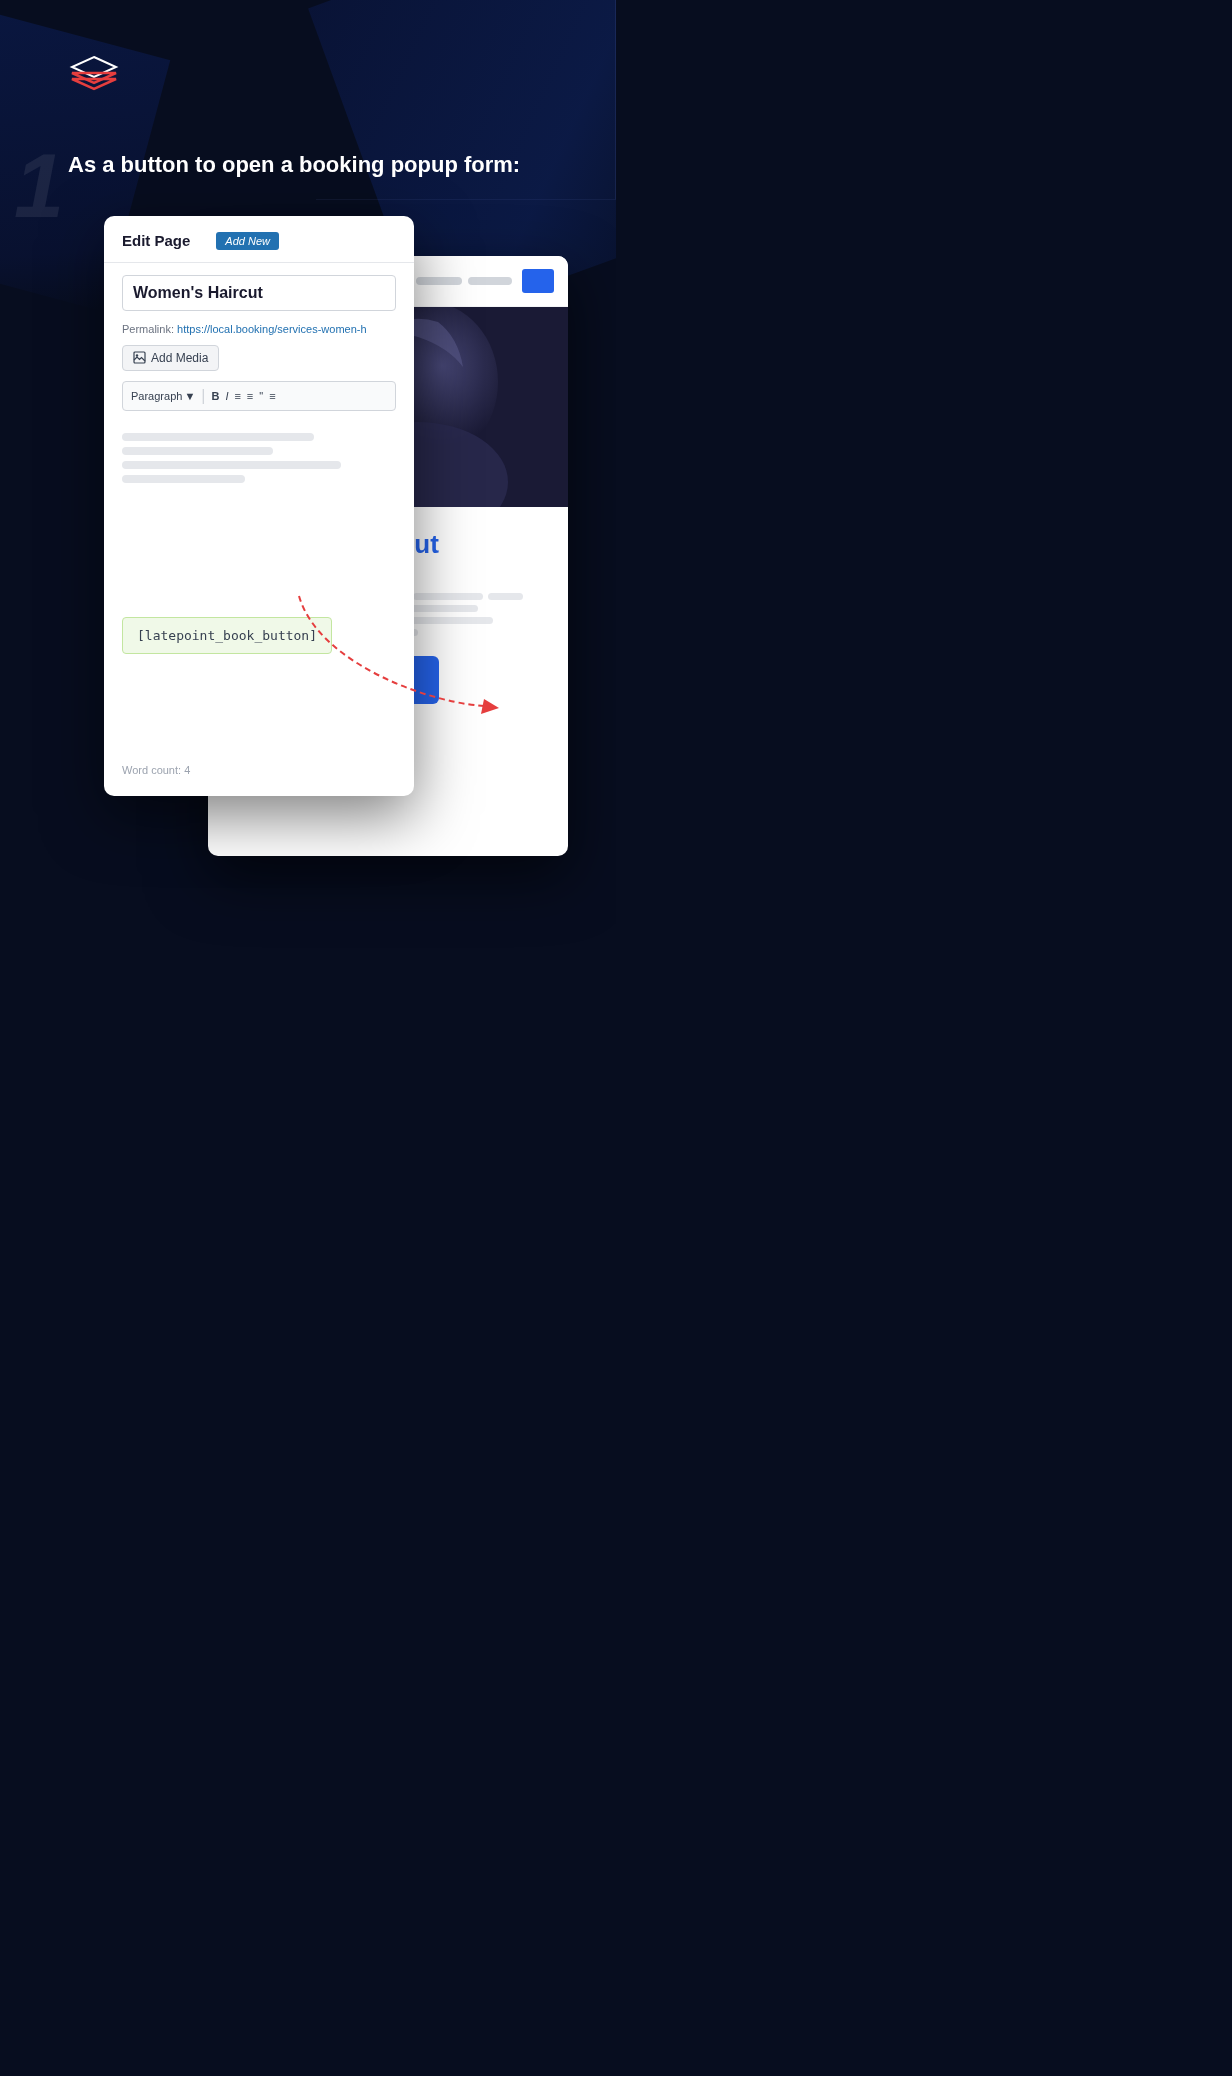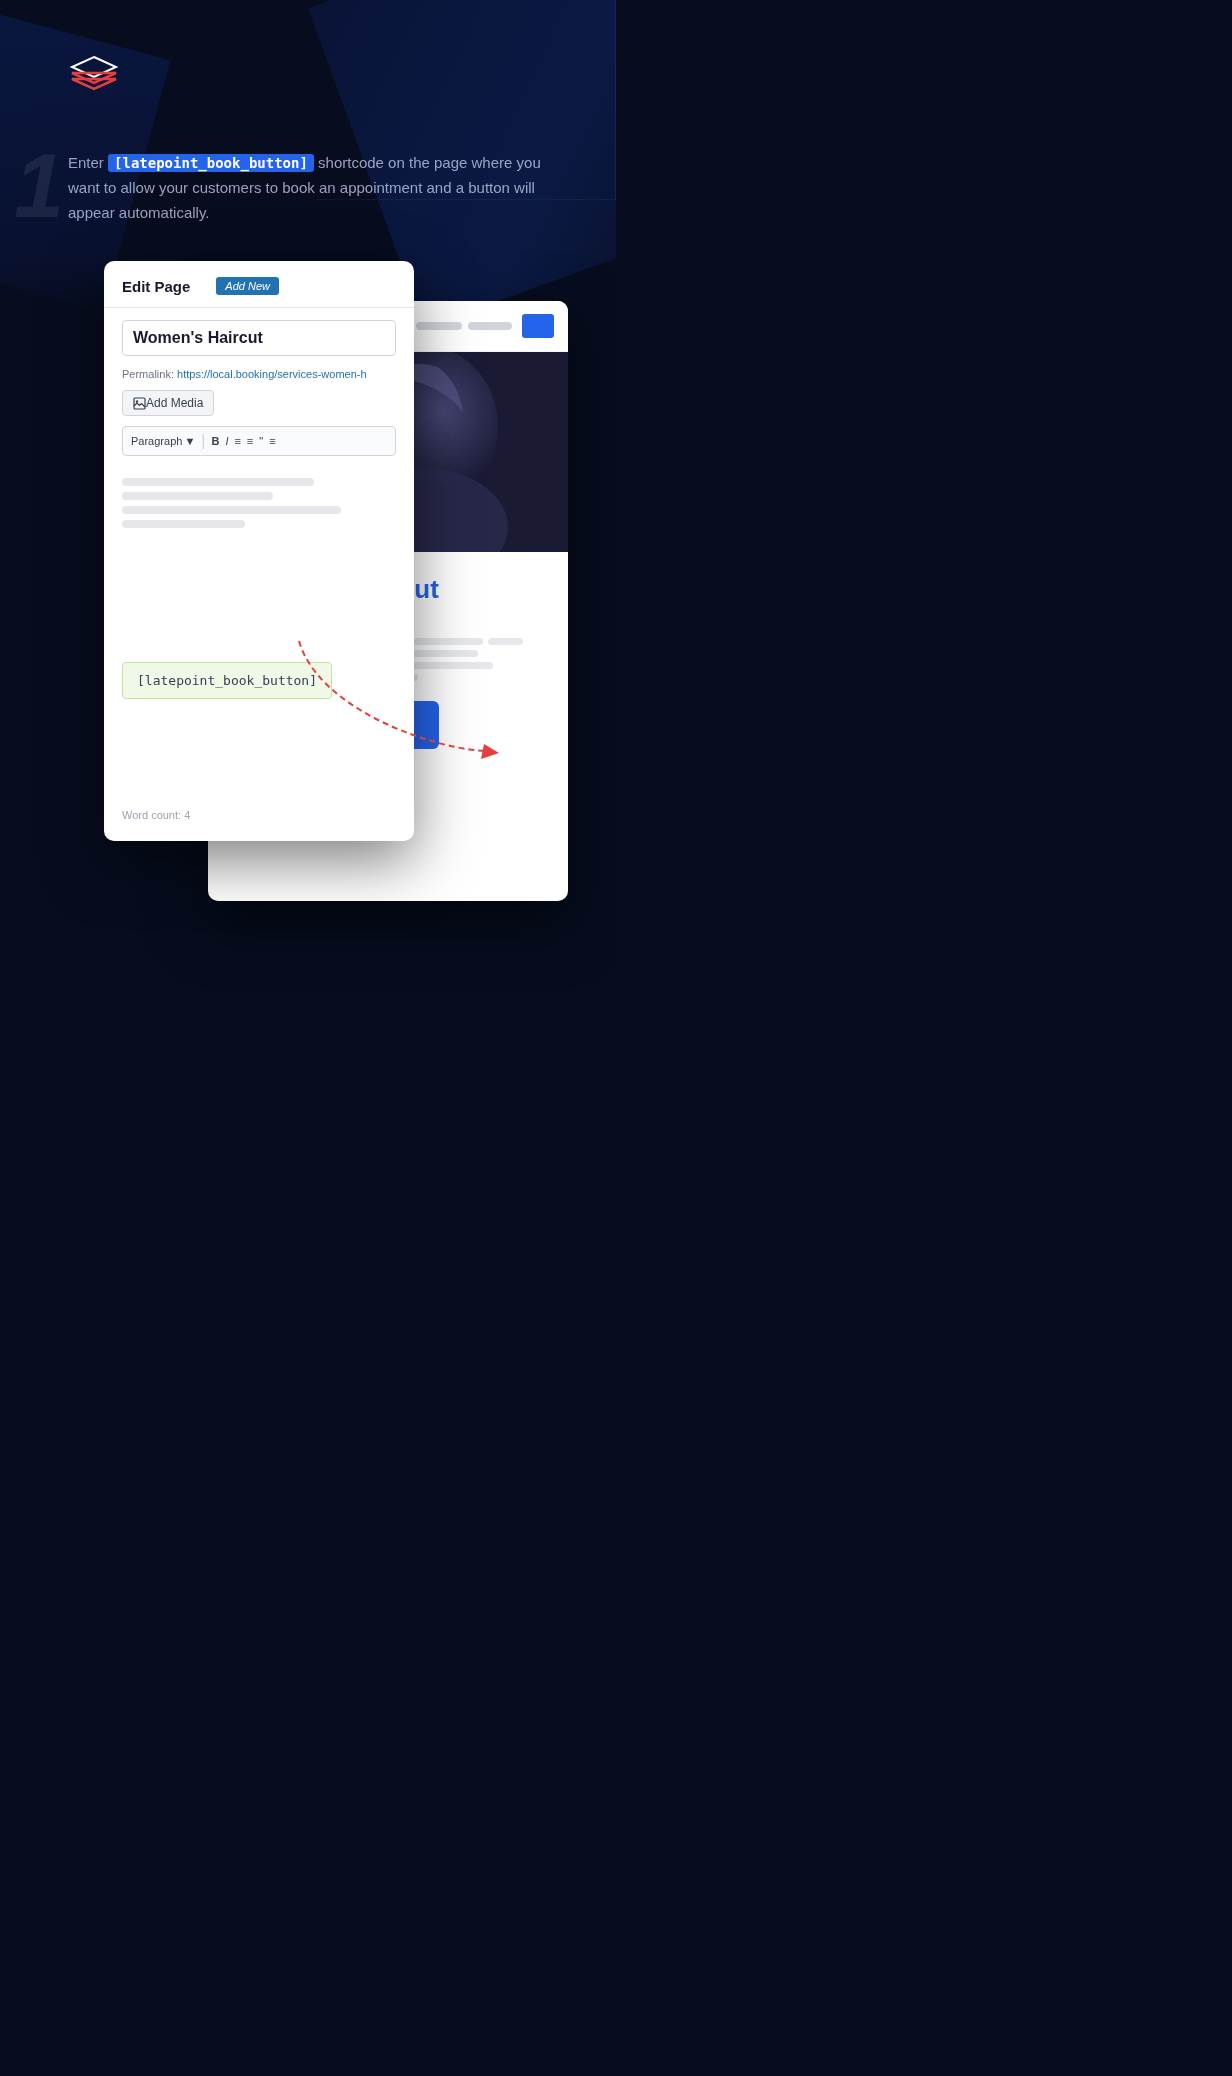--- a/index.html
+++ b/index.html
@@ -191,20 +191,21 @@
     .wp-add-media {
       margin: 0 18px 10px 18px;
       padding: 5px 10px;
       background: #f3f4f6;
       border: 1px solid #d1d5db;
       border-radius: 4px;
       font-size: 12px;
       color: #374151;
       display: flex;
       align-items: center;
+      gap: 5px;
       width: fit-content;
     }
 
     .wp-toolbar {
       margin: 0 18px 10px 18px;
       padding: 5px 8px;
       background: #f9fafb;
       border: 1px solid #d1d5db;
       border-radius: 4px;
       display: flex;
@@ -422,24 +423,22 @@
       <polygon points="4,18 26,28 48,18" stroke="#e53e3e" stroke-width="2.5" fill="none"></polygon>
 
       <polygon points="4,24 26,34 48,24" stroke="#e53e3e" stroke-width="2.5" fill="none"></polygon>
     </svg>
   </div>
 
 
   <div class="step-section">
     <div class="step-number">1</div>
 
-
-    <p class="step-description">
-      <span>Enter </span><span class="shortcode-highlight">[latepoint_book_button]</span><span> shortcode on the page where you want to allow your customers to book an appointment and a button will appear automatically.</span>
-    </p>
+    <h2 class="step-title">As a button to open a booking popup form:</h2>
+
 
     <div class="demo-area">
 
       <div class="wp-panel">
         <div class="wp-panel-header">
           <span class="wp-panel-title">Edit Page</span>
           <span class="add-new-btn">Add New</span>
         </div>
 
         <div class="wp-title-field">Women's Haircut</div>

